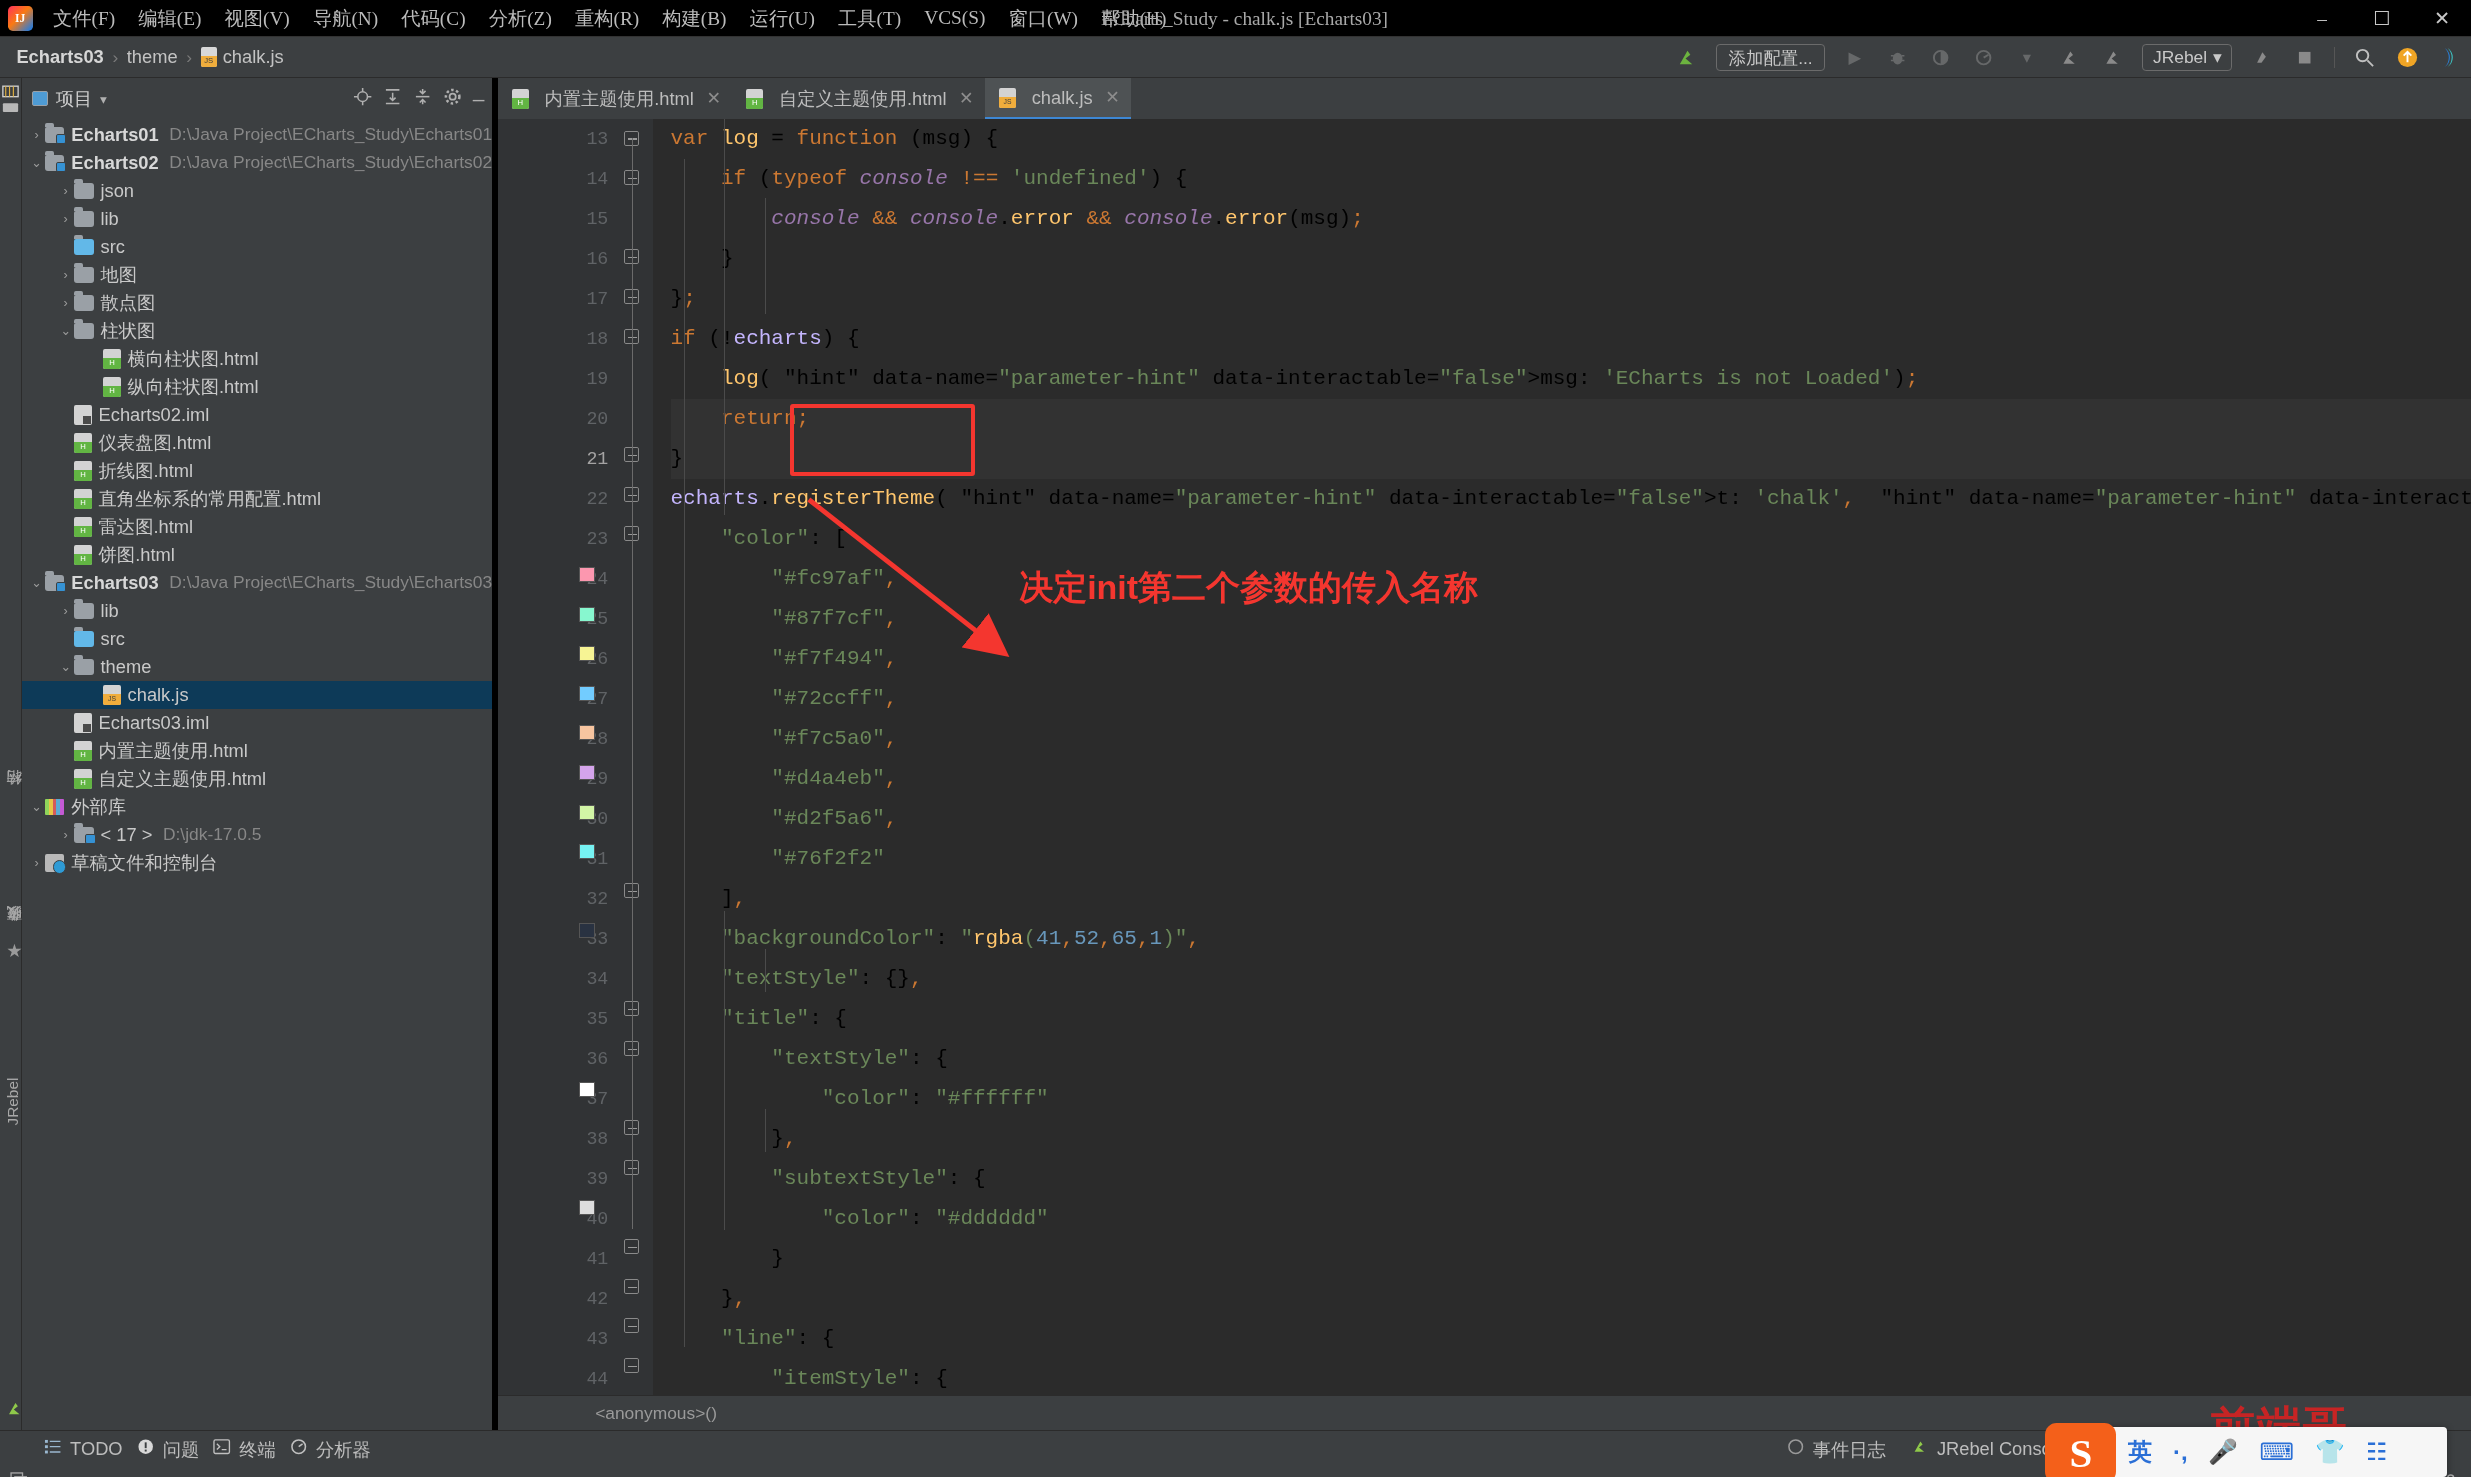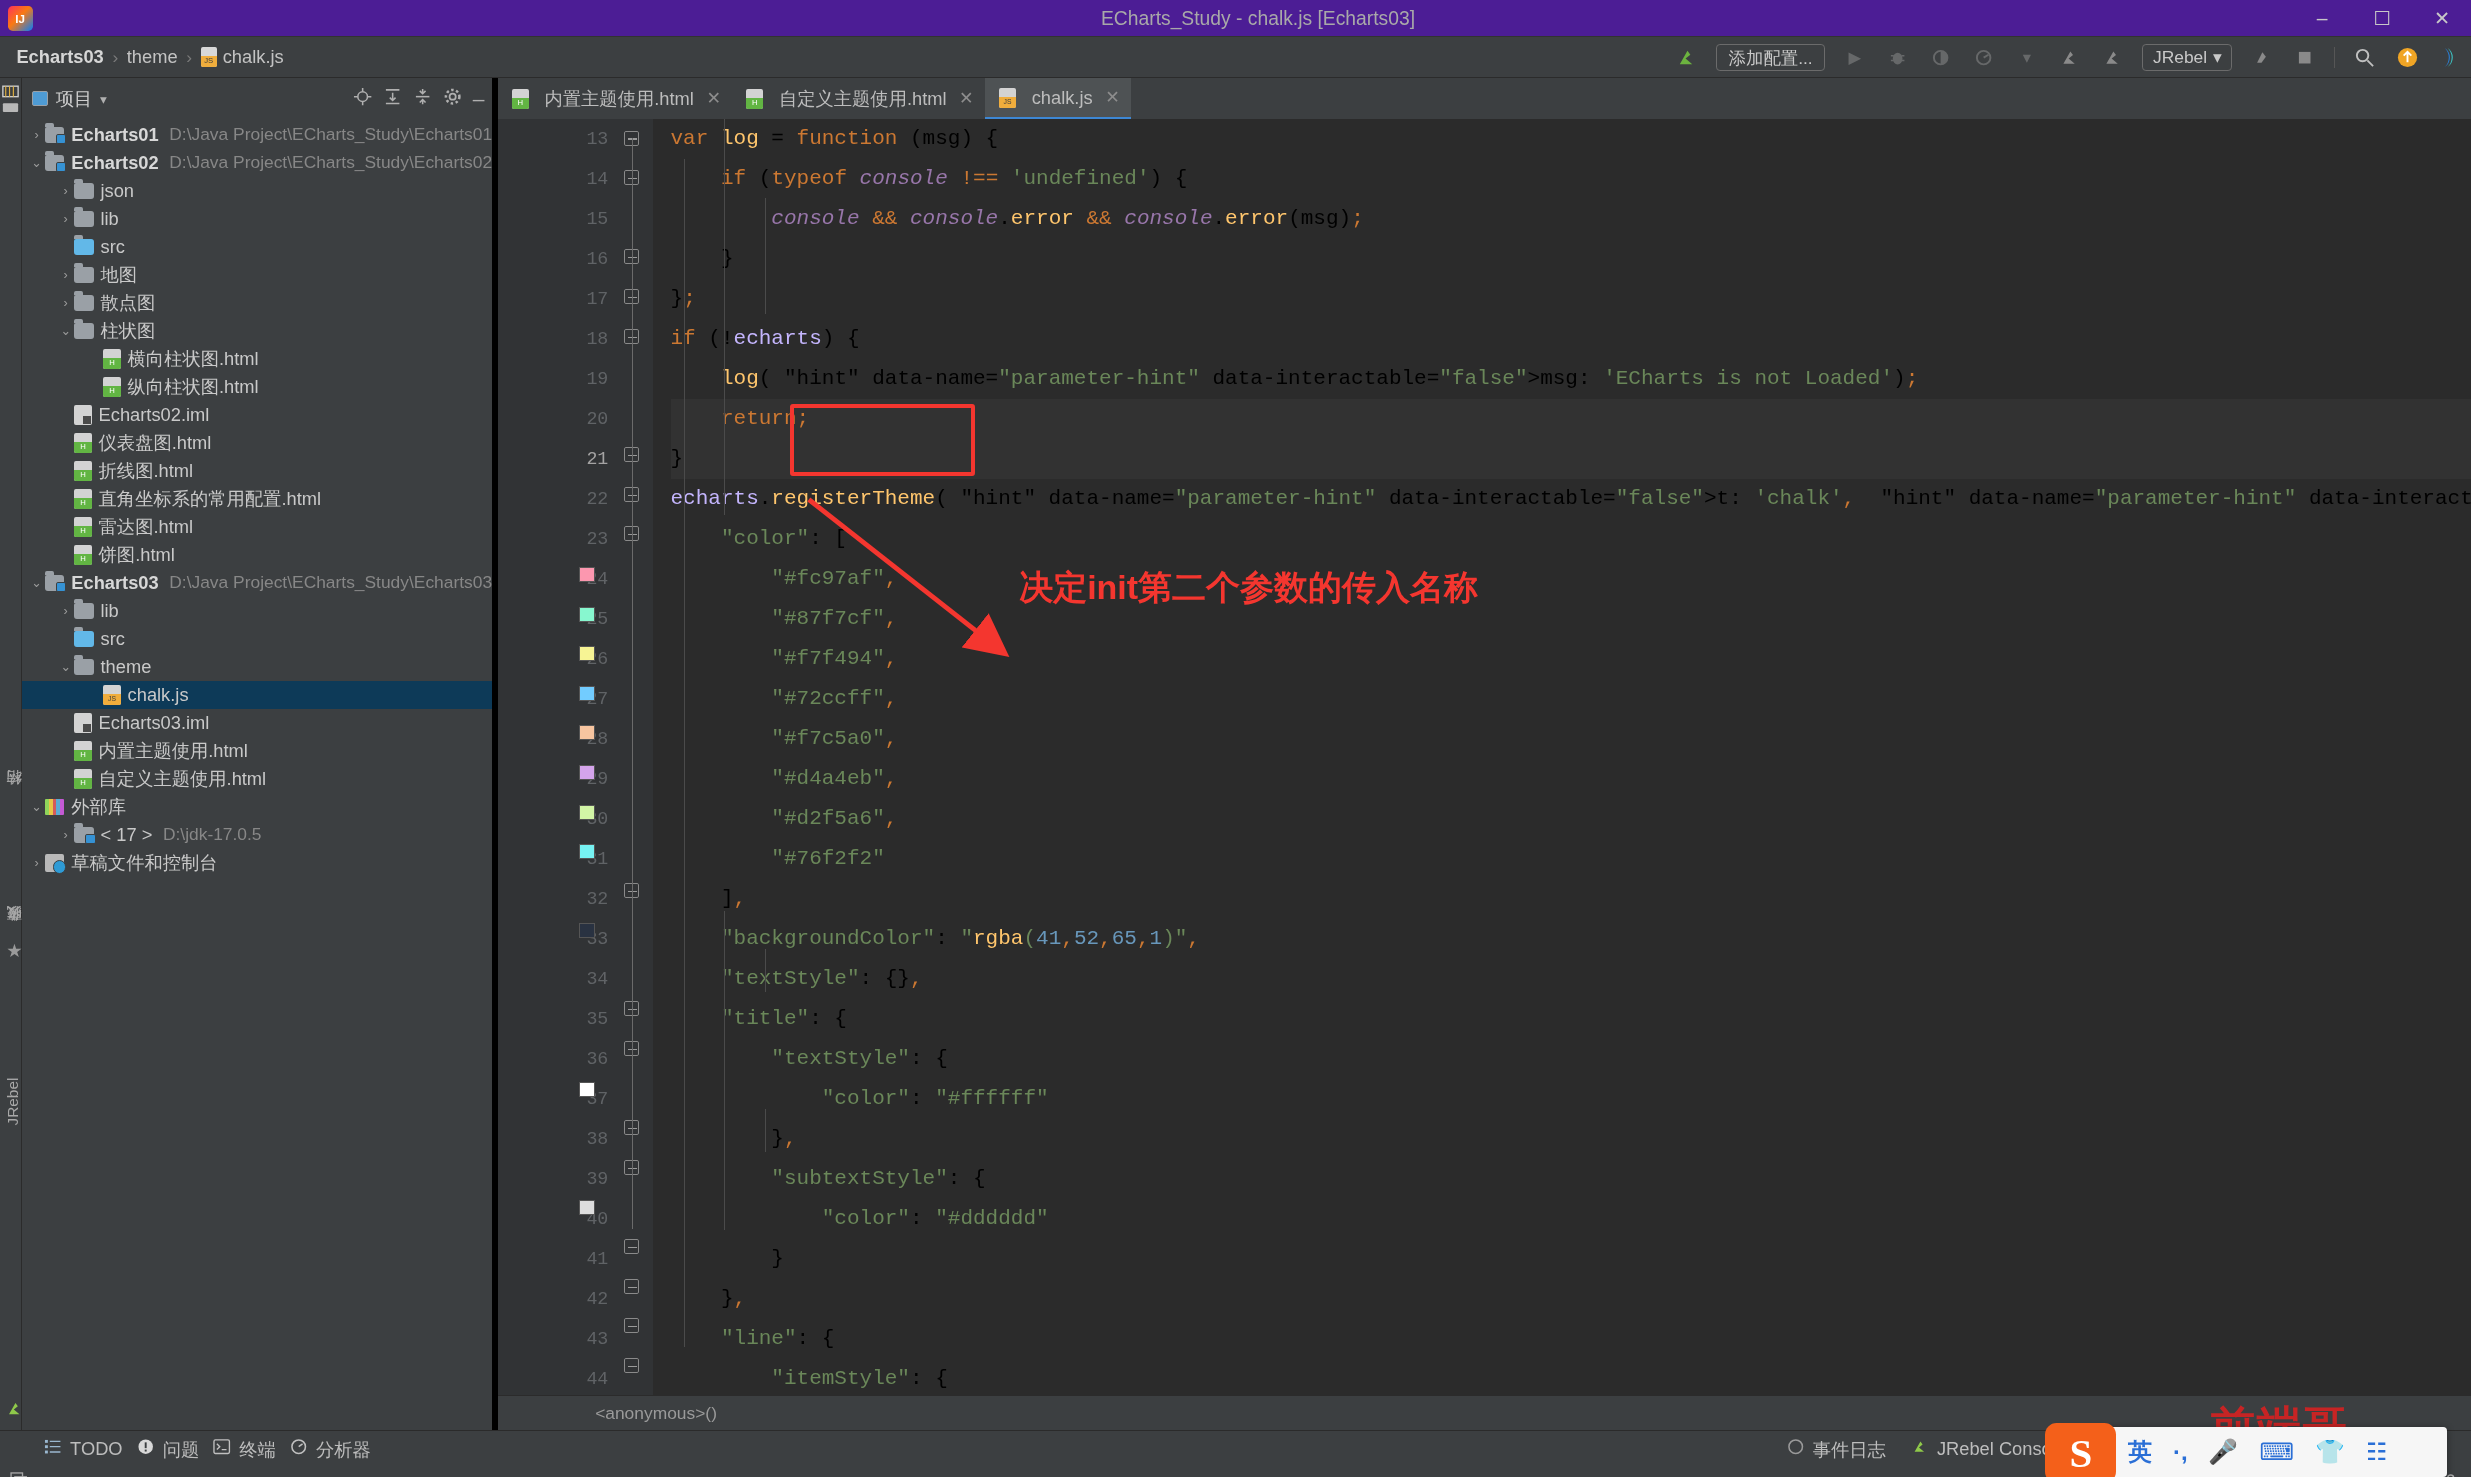--- a/index.html
+++ b/index.html
@@ -1,21 +1,21 @@
 <!DOCTYPE html>
 <html><head>
 <meta charset="utf-8">
 <style>
   * { margin:0; padding:0; box-sizing:border-box; }
   html,body { width:2472px; height:1477px; overflow:hidden; background:#3c3f41;
     font-family:"Liberation Sans","DejaVu Sans",sans-serif; }
 
   
-  .titlebar { height:37px; background:#4c1d95; display:flex; align-items:center;
-    position:relative; border-bottom:1px solid #323232; }
+  .titlebar { height:37px; background:#000000; display:flex; align-items:center;
+    position:relative; border-bottom:1px solid #323232;font-family:Liberation Serif, serif; }
   .ij-logo { width:25px; height:25px; margin-left:7.7px; margin-right:9.7px; border-radius:4.8px;
     background:linear-gradient(135deg,#fe315d 0%,#f97a12 45%,#087cfa 100%);
     display:flex; align-items:center; justify-content:center;
     font-size:11.6px; font-weight:bold; color:#fff; }
   .menu { display:flex; align-items:center; gap:1.9px; }
   .menu-item { padding:3.9px 10.6px; font-size:19.3px; color:#bbbbbb; cursor:default; white-space:nowrap; }
   .win-title { position:absolute; left:1101px; top:0; height:37px; line-height:37px;
     font-size:19.3px; color:#a9a9a9; white-space:nowrap; }
   .win-btns { position:absolute; right:0; top:0; height:37px; display:flex; }
   .win-btn { width:60px; height:37px; display:flex; align-items:center; justify-content:center;
@@ -146,20 +146,35 @@
     align-items:center; justify-content:center; font-family:"Liberation Serif",serif; }
   .ime-i { color:#2a6fd6; font-size:24px; font-weight:bold; }
   .watermark { position:absolute; left:2211px; top:1398px; color:#e02020; font-size:44px;
     font-weight:bold; opacity:.85; letter-spacing:1.9px; }
 </style>
 </head>
 <body>
 
 <div class="titlebar">
   <div class="ij-logo">IJ</div>
+  <div class="menu">
+    <div class="menu-item">文件(F)</div>
+    <div class="menu-item">编辑(E)</div>
+    <div class="menu-item">视图(V)</div>
+    <div class="menu-item">导航(N)</div>
+    <div class="menu-item">代码(C)</div>
+    <div class="menu-item">分析(Z)</div>
+    <div class="menu-item">重构(R)</div>
+    <div class="menu-item">构建(B)</div>
+    <div class="menu-item">运行(U)</div>
+    <div class="menu-item">工具(T)</div>
+    <div class="menu-item">VCS(S)</div>
+    <div class="menu-item">窗口(W)</div>
+    <div class="menu-item">帮助(H)</div>
+  </div>
   <div class="win-title">ECharts_Study - chalk.js [Echarts03]</div>
   <div class="win-btns">
     <div class="win-btn">–</div>
     <div class="win-btn">☐</div>
     <div class="win-btn close">✕</div>
   </div>
 </div>
 
 <div class="navbar">
   <div class="crumbs">

